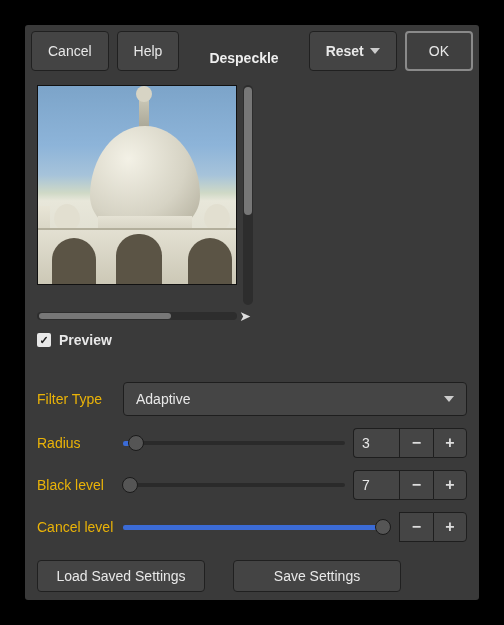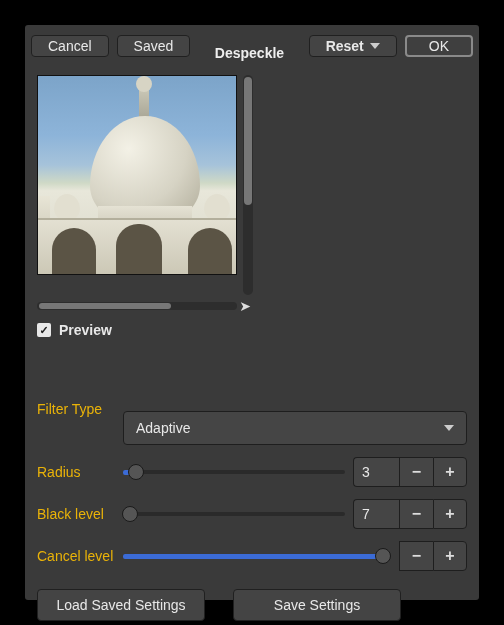--- a/index.html
+++ b/index.html
@@ -29,21 +29,21 @@
     display: flex;
     align-items: center;
     gap: 8px;
     padding: 6px 6px;
   }
   .btn {
     background: #444;
     border: 1px solid #202020;
     color: #e8e8e8;
     border-radius: 4px;
-    height: 22px;
+    height: 40px;
     padding: 0 16px;
     display: inline-flex;
     align-items: center;
     justify-content: center;
     cursor: pointer;
   }
   .btn.ok {
     border: 2px solid #8a8a8a;
     background: #3f3f3f;
     padding: 0 22px;
@@ -219,21 +219,20 @@
     flex:1;
     height:34px;
     background:#454545;
     border:1px solid #1e1e1e;
     border-radius:4px;
     display:flex;
     align-items:center;
     justify-content:space-between;
     padding:0 12px;
     cursor:pointer;
-    margin-top:39px;
   }
   .chev-down {
     width:0;height:0;
     border-left:5px solid transparent;
     border-right:5px solid transparent;
     border-top:6px solid #ccc;
   }
   .slider {
     flex:1;
     height:30px;
@@ -306,21 +305,21 @@
   }
   .footer .btn.wide { min-width:168px; }
 </style>
 </head>
 <body>
 
 <div class="window">
 
   <div class="header">
     <div class="btn">Cancel</div>
-    <div class="btn">Saved</div>
+    <div class="btn">Help</div>
     <div class="spacer"></div>
     <div class="title">Despeckle</div>
     <div class="spacer"></div>
     <div class="btn reset">
       <span>Reset</span>
       <span class="chev-down"></span>
     </div>
     <div class="btn ok">OK</div>
   </div>
 

